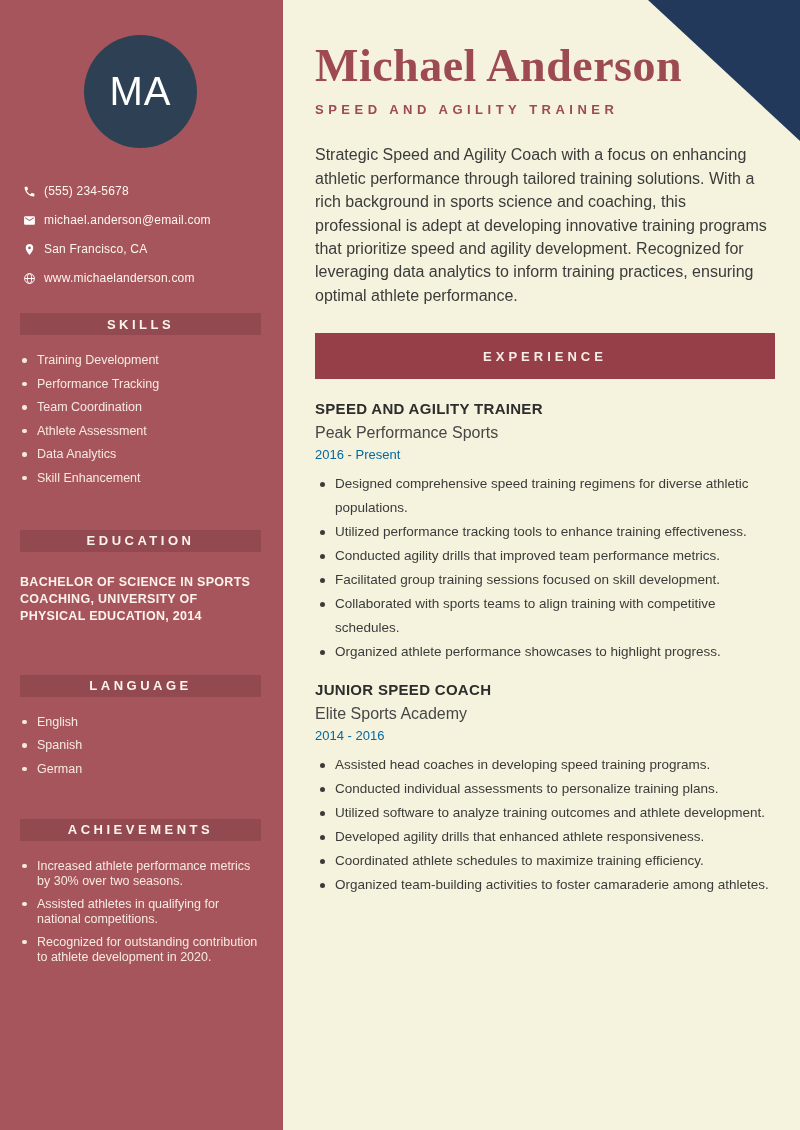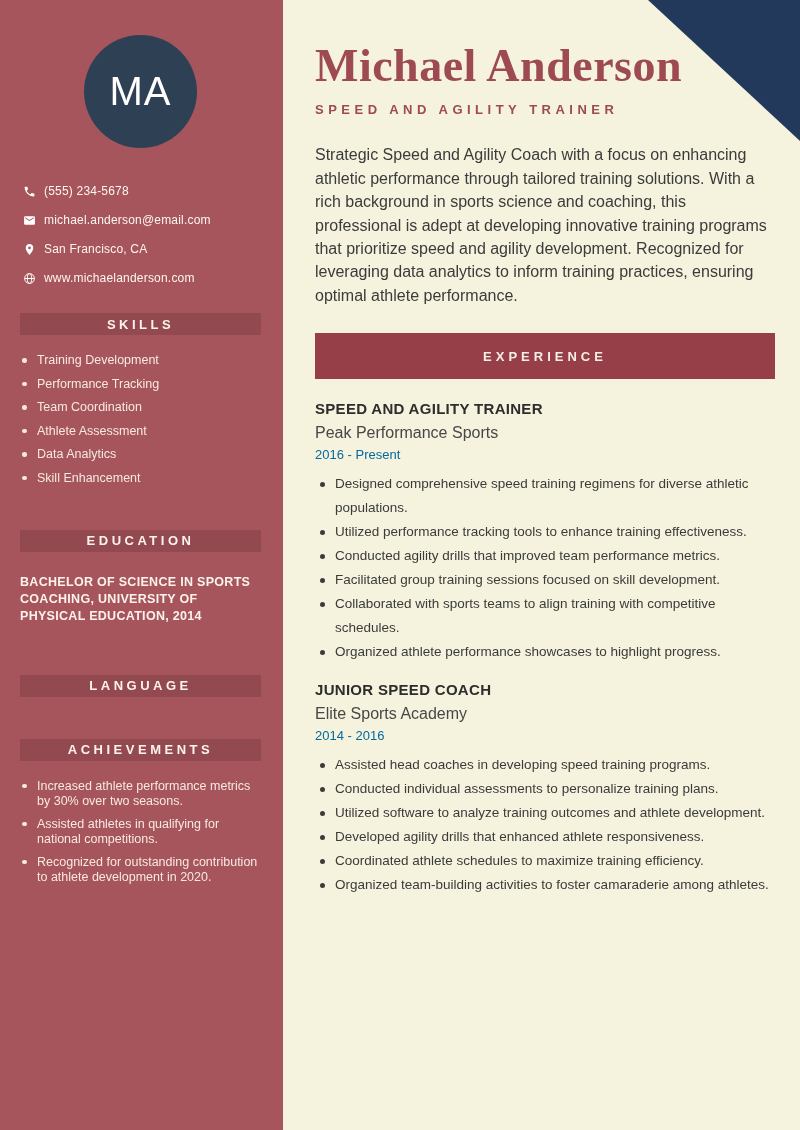--- a/index.html
+++ b/index.html
@@ -172,20 +172,25 @@
     </ul>
 
     <div class="section-box edu-box">
       <span>EDUCATION</span>
     </div>
     <p class="edu-text">BACHELOR OF SCIENCE IN SPORTS COACHING, UNIVERSITY OF PHYSICAL EDUCATION, 2014</p>
 
     <div class="section-box lang-box">
       <span>LANGUAGE</span>
     </div>
+    <ul class="sb-list lang-list">
+      <li class="sb-item">English</li>
+      <li class="sb-item">Spanish</li>
+      <li class="sb-item">German</li>
+    </ul>
 
     <div class="section-box ach-box">
       <span>ACHIEVEMENTS</span>
     </div>
     <ul class="sb-list ach-list">
       <li class="sb-item">Increased athlete performance metrics by 30% over two seasons.</li>
       <li class="sb-item">Assisted athletes in qualifying for national competitions.</li>
       <li class="sb-item">Recognized for outstanding contribution to athlete development in 2020.</li>
     </ul>
 

